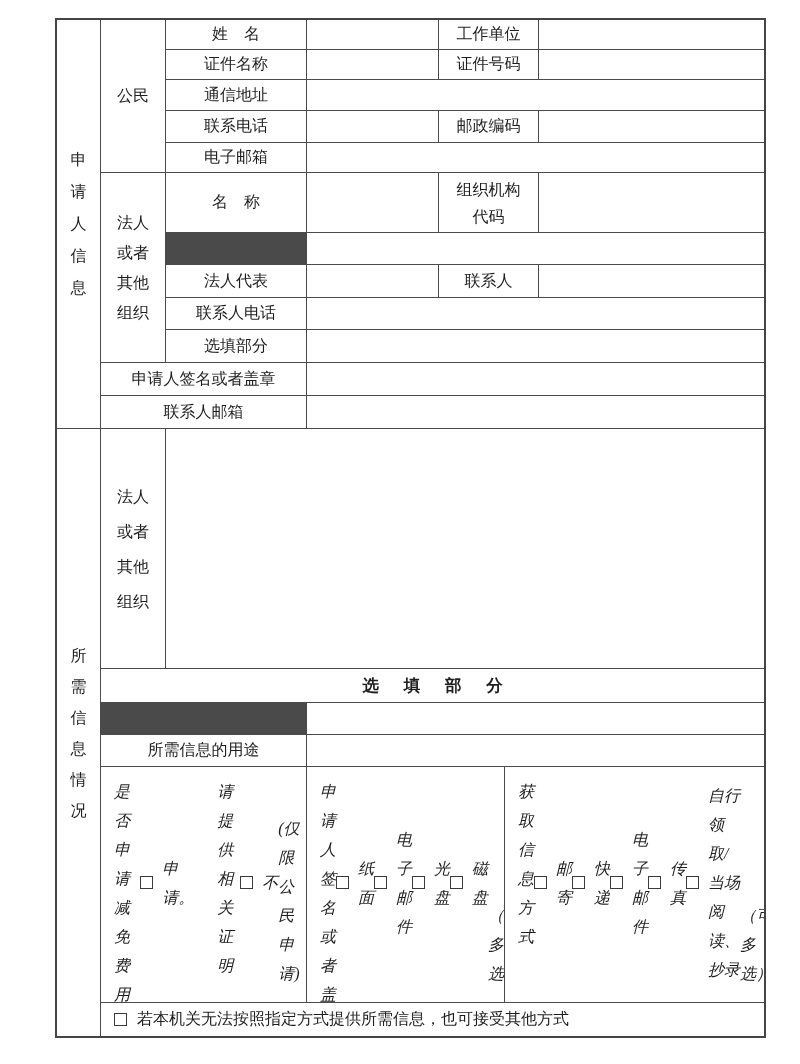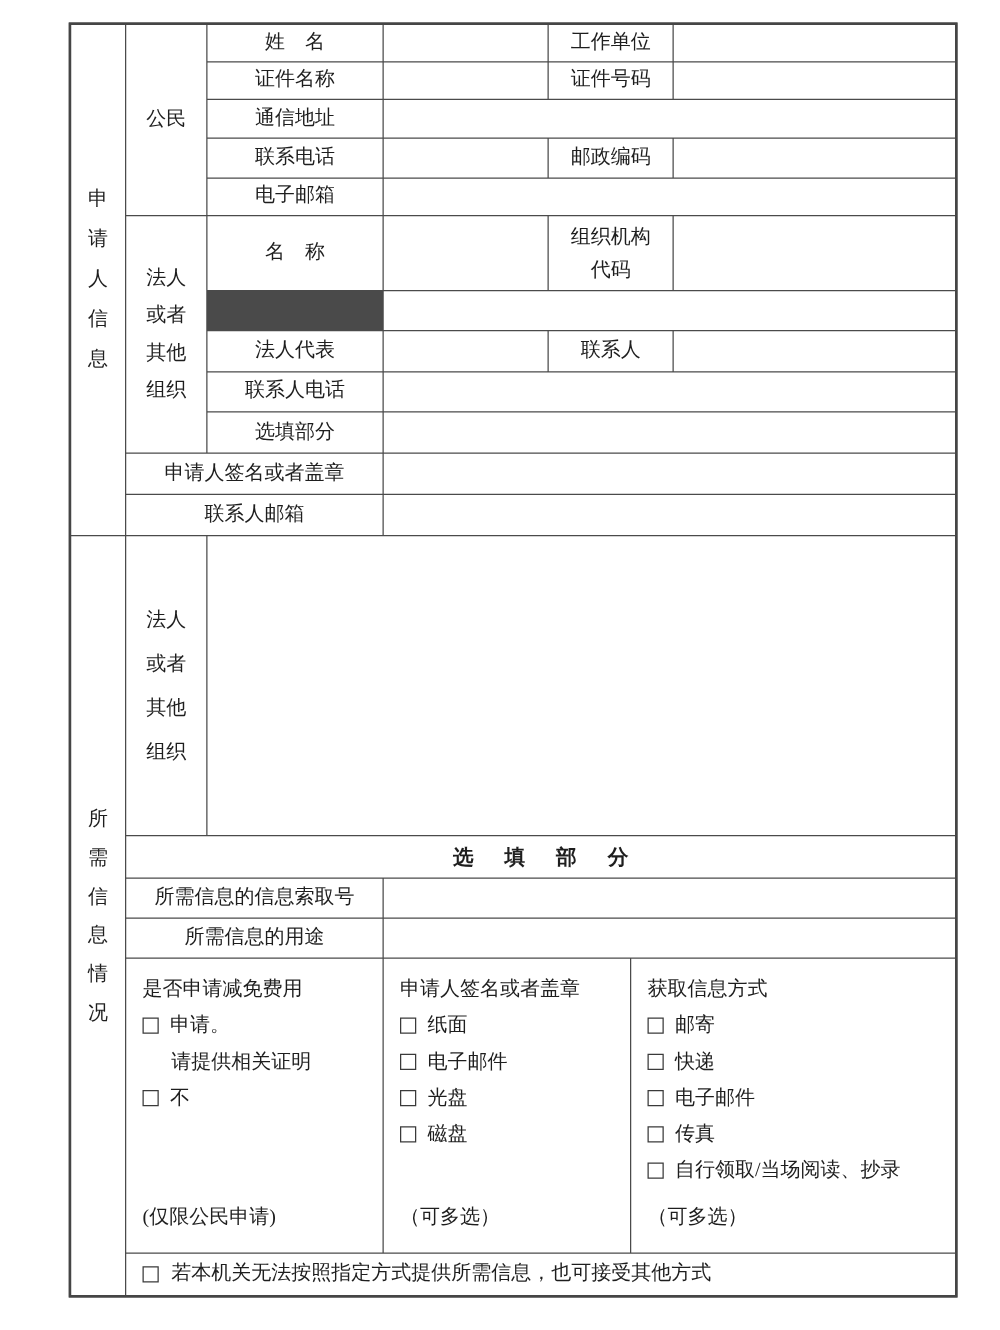--- a/index.html
+++ b/index.html
@@ -43,26 +43,27 @@
   .lh32 { line-height: 32px; }
   .lh35 { line-height: 35px; }
   .v { cursor: text; }            
   .optional-header {
     font-weight: bold;
     letter-spacing: 1.5em;
     padding-left: 1.5em;
     font-size: 16.5px;
   }
   .box {
-    flex-direction: column;
+    flex-direction: row;
     align-items: stretch;
-    justify-content: center;
+    justify-content: space-between;
     padding: 10px 6px 14px 13px;
     line-height: 29px;
     text-align: left;
+    font-style: italic;
   }
   .opt { display:flex; align-items:center; gap:9px; }
   .cb {
     width: 13px; height: 13px;
     border: 1.5px solid #3a3a3a;
     background:#fff;
     flex: none;
     display: inline-block;
   }
   .indent { padding-left: 23px; }
@@ -138,21 +139,20 @@
     <div class="c" style="grid-area:12/2/13/4">联系人邮箱</div>
     <div class="c v" style="grid-area:12/4/13/8"></div>
 
     <div class="c" style="grid-area:13/2/14/3">
       <span class="vt w2 lh35">法人或者其他组织</span>
     </div>
     <div class="c v" style="grid-area:13/3/14/8"></div>
 
     <div class="c optional-header" style="grid-area:14/2/15/8">选填部分</div>
 
-    <div class="c" style="grid-area:15/2/16/4">所需信息的信息索取号</div>
     <div class="c v" style="grid-area:15/4/16/8"></div>
 
     <div class="c" style="grid-area:16/2/17/4">所需信息的用途</div>
     <div class="c v" style="grid-area:16/4/17/8"></div>
 
     <div class="c box" style="grid-area:17/2/18/4">
       <div>是否申请减免费用</div>
       <div class="opt">
         <span class="cb"></span>
         <span>申请。</span>

